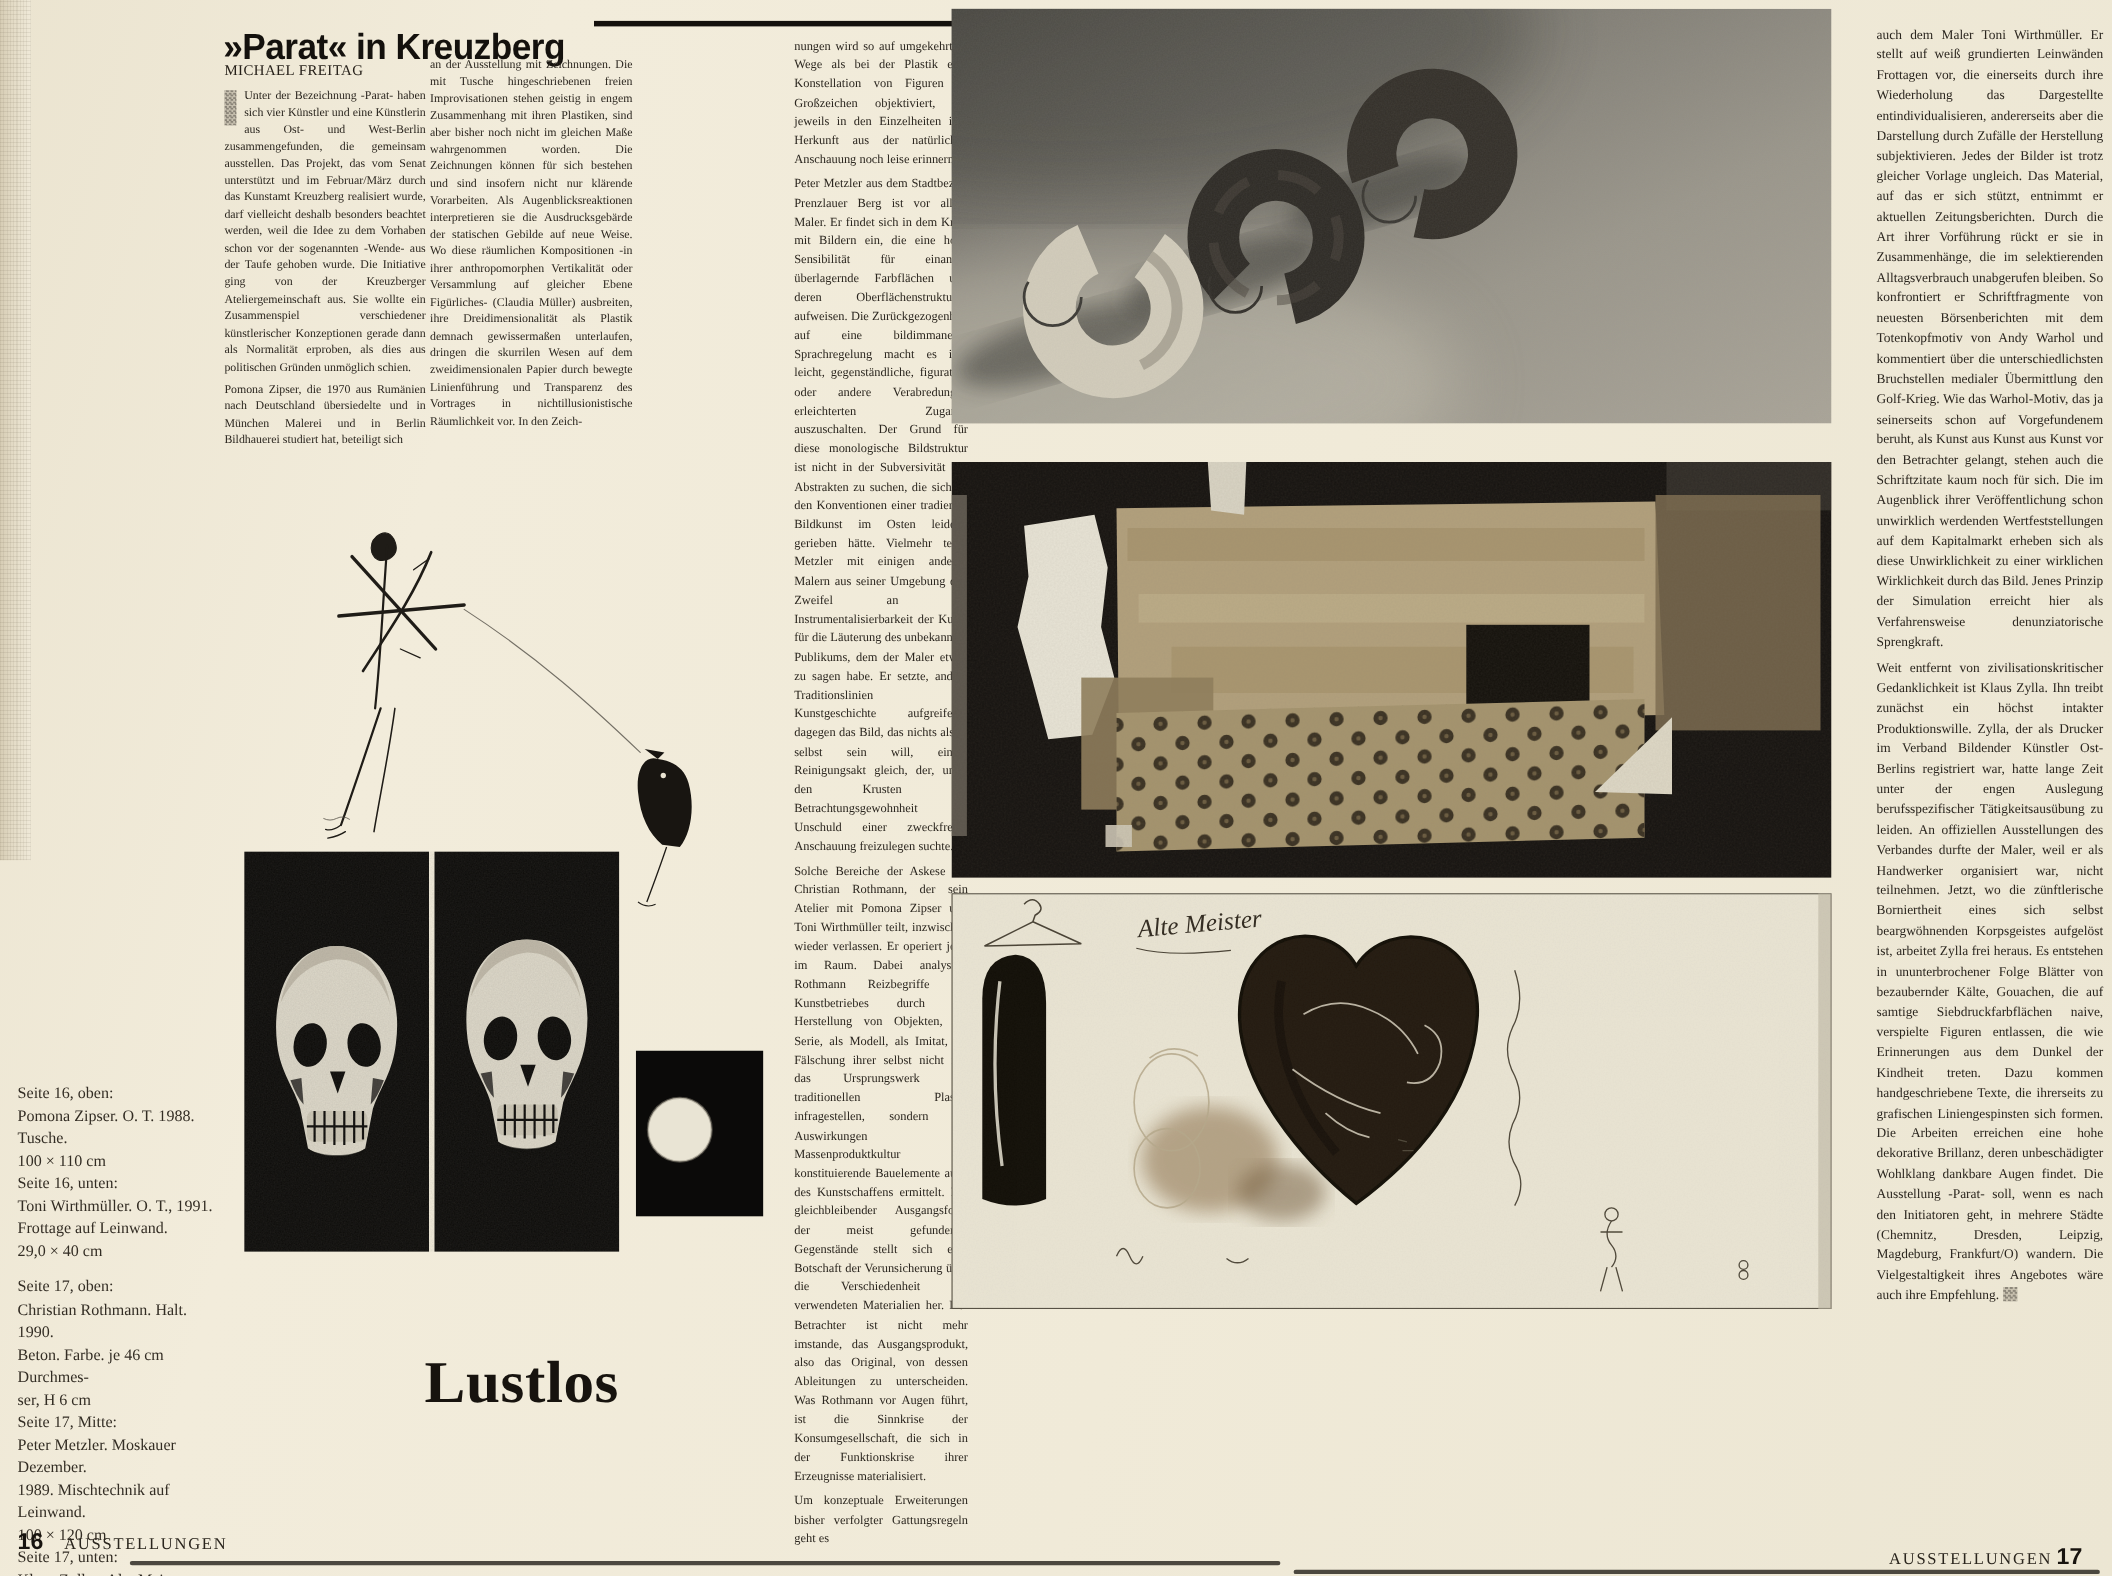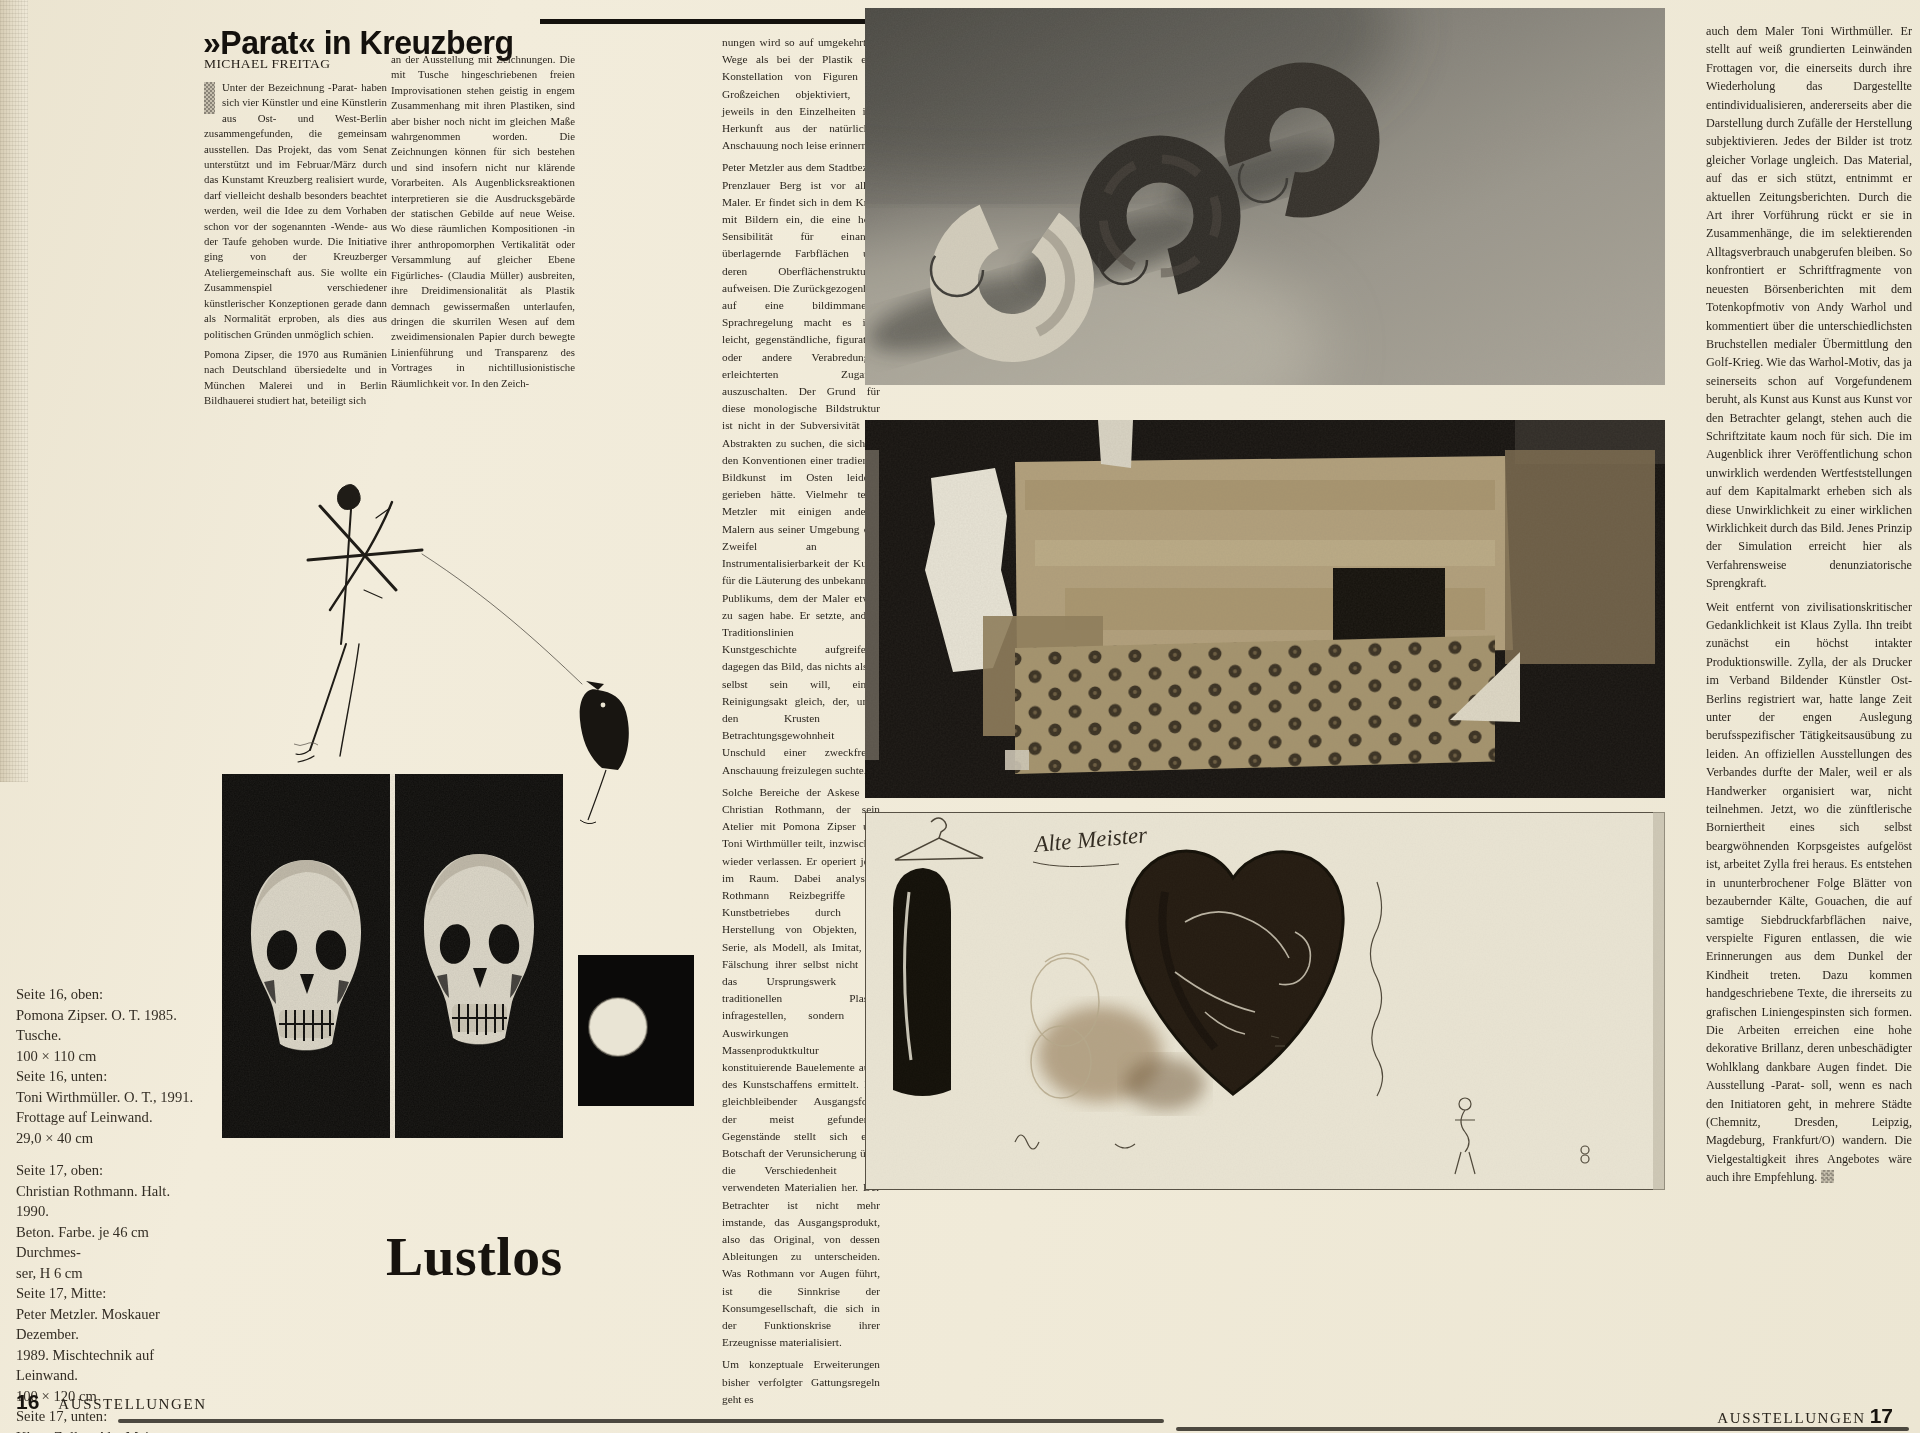--- a/index.html
+++ b/index.html
@@ -141,21 +141,21 @@
       <rect width="116" height="151" fill="#0b0a09"></rect>
       <circle cx="40" cy="72" r="29" fill="#e9e4d4"></circle>
       <circle cx="40" cy="72" r="29" fill="none" stroke="#8d877a" stroke-width="2" opacity="0.5"></circle>
     </svg>
   </div>
 
   <div class="lustlos">Lustlos</div>
 
   <div class="caption cap16">
     <div>Seite 16, oben:</div>
-    <div>Pomona Zipser. O. T. 1985. Tusche.</div>
+    <div>Pomona Zipser. O. T. 1988. Tusche.</div>
     <div>100 × 110 cm</div>
     <div>Seite 16, unten:</div>
     <div>Toni Wirthmüller. O. T., 1991.</div>
     <div>Frottage auf Leinwand.</div>
     <div>29,0 × 40 cm</div>
   </div>
 
   <div class="caption cap17">
     <div>Seite 17, oben:</div>
     <div>Christian Rothmann. Halt. 1990.</div>

